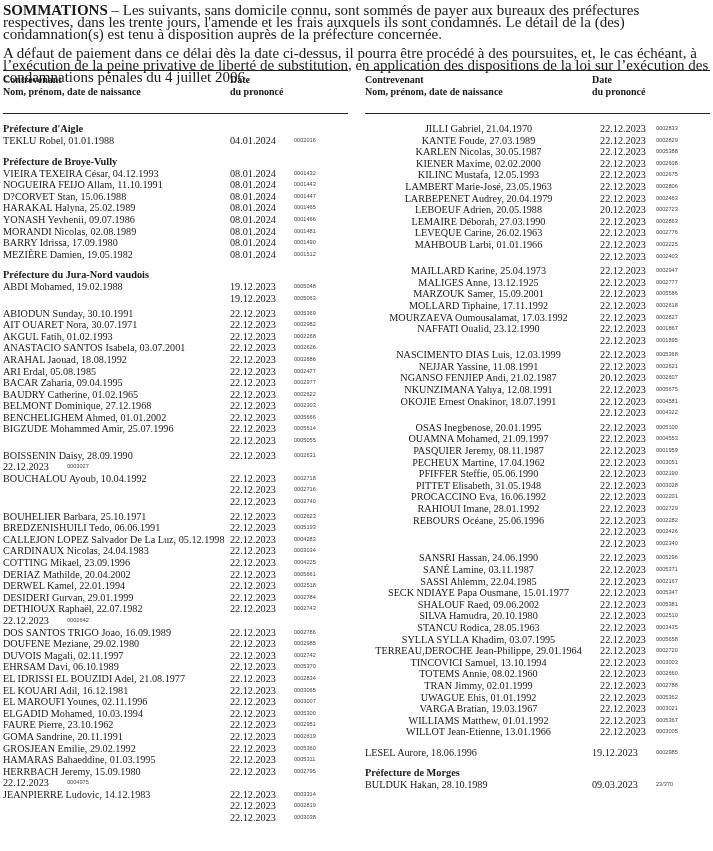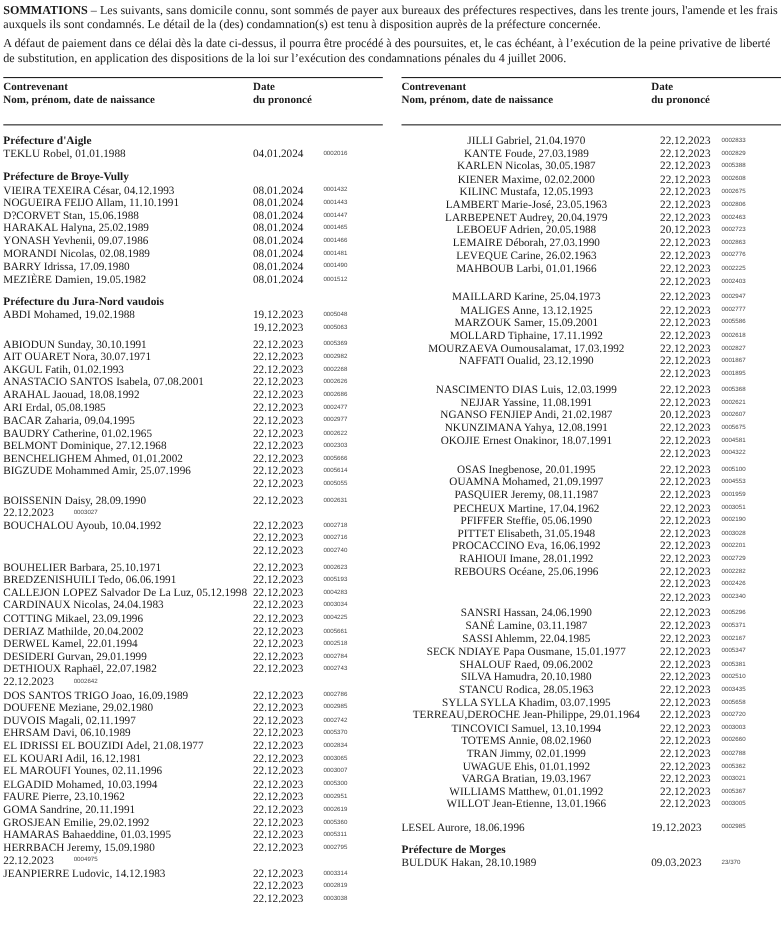--- a/index.html
+++ b/index.html
@@ -1,17 +1,17 @@
 <!DOCTYPE html>
 <html><head>
 <meta charset="utf-8">
 <style>
   html, body { margin:0; padding:0; background:#fff; }
   body { width:713px; height:851px; overflow:hidden; font-family:"Liberation Serif", "DejaVu Serif", serif; color:#1a1a1a; }
-  .intro { position:absolute; left:3px; top:4px; width:707px; font-size:11px; line-height:12.2px; }
+  .intro { position:absolute; left:3px; top:4px; width:707px; font-size:15px; line-height:12.2px; }
   .intro p { margin:0 0 6px 0; }
   .intro .lead { font-weight:bold; }
   .col { position:absolute; top:70px; width:345px; }
   .col.left { left:3px; }
   .col.right { left:365px; }
   .rule-top { border-top:1.3px solid #222; height:0; margin:0; }
   .hdr { display:flex; font-weight:bold; font-size:10px; line-height:11.5px; padding:3px 0 16px 0; border-bottom:1.3px solid #222; }
   .hdr .h-name { width:227px; }
   .hdr .h-date { width:90px; }
   .section { margin-top:9px; }
@@ -169,21 +169,21 @@
         <div class="row">
           <div class="name">AKGUL Fatih, 01.02.1993</div>
           <div class="dates">
             <div class="drow">
               <span class="date">22.12.2023</span>
               <span class="ref">0002268</span>
             </div>
           </div>
         </div>
         <div class="row">
-          <div class="name">ANASTACIO SANTOS Isabela, 07.08.2001</div>
+          <div class="name">ANASTACIO SANTOS Isabela, 03.07.2001</div>
           <div class="dates">
             <div class="drow">
               <span class="date">22.12.2023</span>
               <span class="ref">0002626</span>
             </div>
           </div>
         </div>
         <div class="row">
           <div class="name">ARAHAL Jaouad, 18.08.1992</div>
           <div class="dates">

